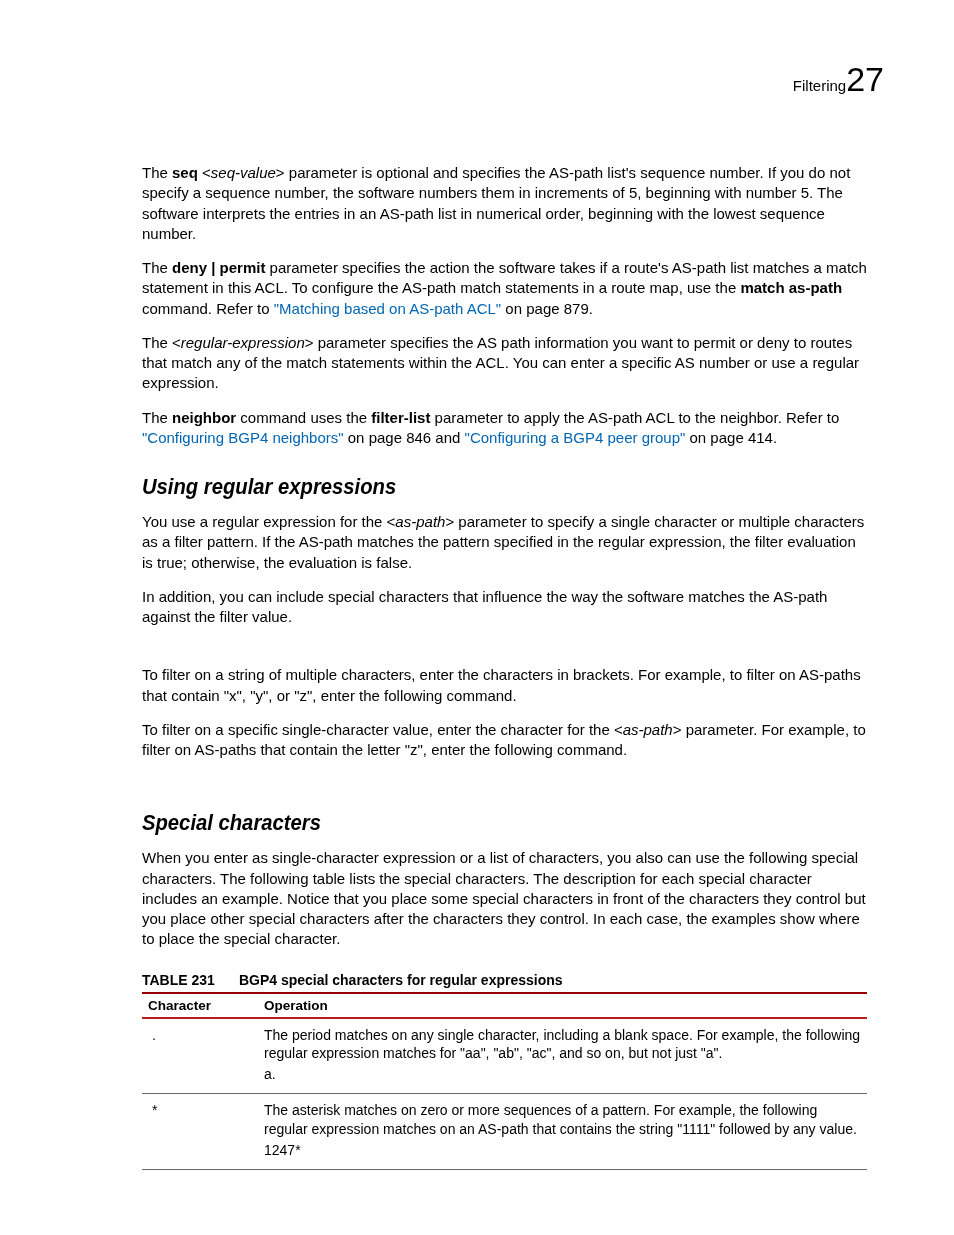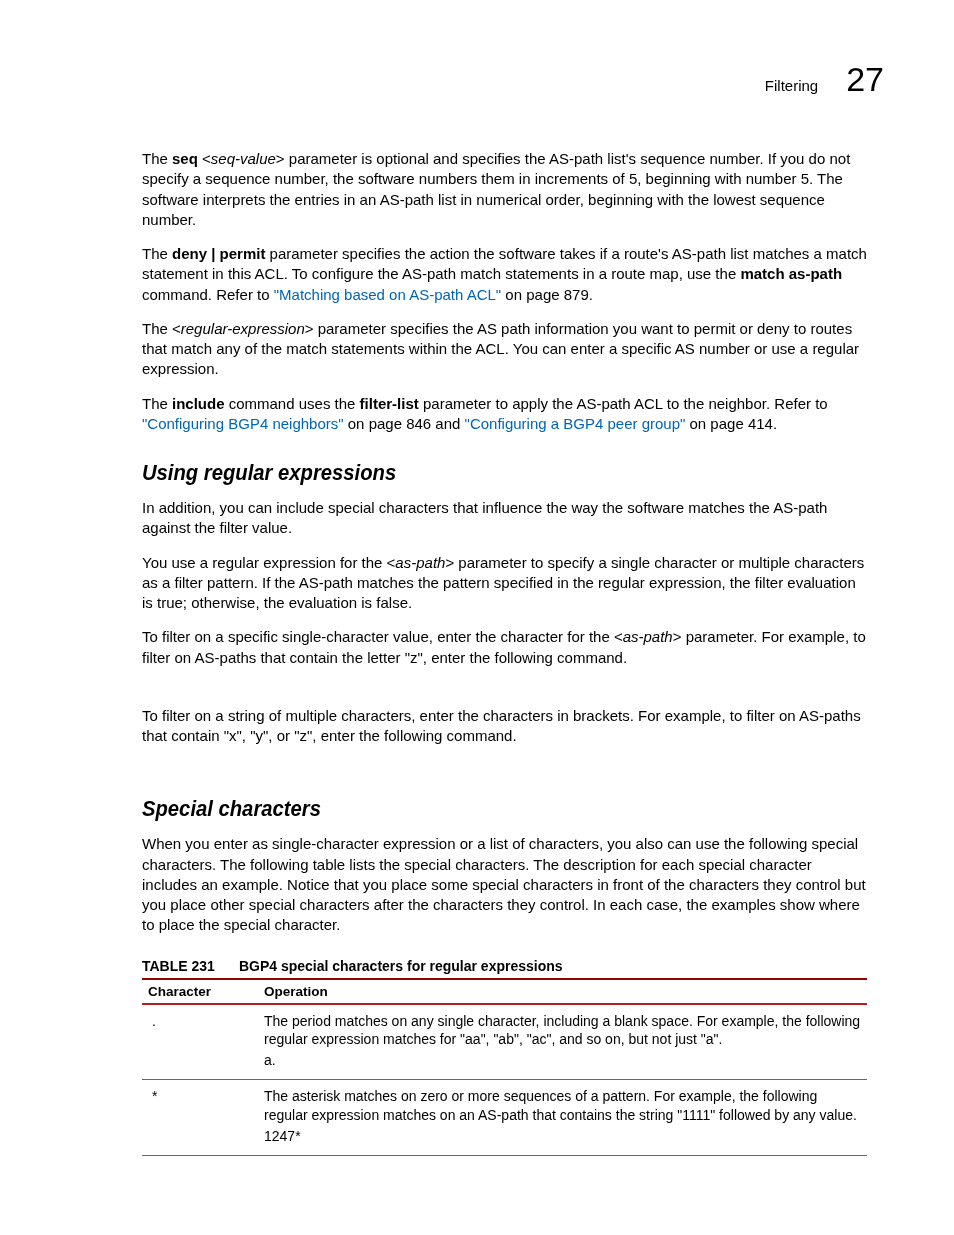--- a/index.html
+++ b/index.html
@@ -12,22 +12,21 @@
     height: 1235px;
     position: relative;
   }
   .page {
     padding: 60px 70px 40px 70px;
   }
   .header-line {
     display: flex;
     justify-content: flex-end;
     align-items: baseline;
-    gap: 28px;
-    margin-bottom: 50px;
+    margin-bottom: 64px;
   }
   .header-label {
     font-size: 15px;
   }
   .header-num {
     font-size: 34px;
     font-family: Liberation Sans, sans-serif;
     font-weight: 400;
   }
   .body-block {
@@ -100,36 +99,36 @@
 
     <p>
       <span>The </span><span class="bold">deny | permit</span><span> parameter specifies the action the software takes if a route's AS-path list matches a match statement in this ACL. To configure the AS-path match statements in a route map, use the </span><span class="bold">match as-path</span><span> command. Refer to </span><span class="link">"Matching based on AS-path ACL"</span><span> on page 879.</span>
     </p>
 
     <p>
       <span>The &lt;</span><span class="ital">regular-expression</span><span>&gt; parameter specifies the AS path information you want to permit or deny to routes that match any of the match statements within the ACL.  You can enter a specific AS number or use a regular expression.</span>
     </p>
 
     <p>
-      <span>The </span><span class="bold">include</span><span> command uses the </span><span class="bold">filter-list</span><span> parameter to apply the AS-path ACL to the neighbor.  Refer to </span><span class="link">"Configuring BGP4 neighbors"</span><span> on page 846 and </span><span class="link">"Configuring a BGP4 peer group"</span><span> on page 414.</span>
+      <span>The </span><span class="bold">neighbor</span><span> command uses the </span><span class="bold">filter-list</span><span> parameter to apply the AS-path ACL to the neighbor.  Refer to </span><span class="link">"Configuring BGP4 neighbors"</span><span> on page 846 and </span><span class="link">"Configuring a BGP4 peer group"</span><span> on page 414.</span>
     </p>
 
     <h2 class="section">Using regular expressions</h2>
-
-    <p>In addition, you can include special characters that influence the way the software matches the AS-path against the filter value.</p>
 
     <p>
       <span>You use a regular expression for the &lt;</span><span class="ital">as-path</span><span>&gt; parameter to specify a single character or multiple characters as a filter pattern.  If the AS-path matches the pattern specified in the regular expression, the filter evaluation is true; otherwise, the evaluation is false.</span>
     </p>
 
+    <p>In addition, you can include special characters that influence the way the software matches the AS-path against the filter value.</p>
+
+    <p style="margin-top:38px">To filter on a string of multiple characters, enter the characters in brackets.  For example, to filter on AS-paths that contain "x", "y", or "z", enter the following command.</p>
+
     <p>
       <span>To filter on a specific single-character value, enter the character for the &lt;</span><span class="ital">as-path</span><span>&gt; parameter.  For example, to filter on AS-paths that contain the letter "z", enter the following command.</span>
     </p>
-
-    <p style="margin-top:38px">To filter on a string of multiple characters, enter the characters in brackets.  For example, to filter on AS-paths that contain "x", "y", or "z", enter the following command.</p>
 
     <h2 class="section" style="margin-top:50px">Special characters</h2>
 
     <p>When you enter as single-character expression or a list of characters, you also can use the following special characters.  The following table lists the special characters.  The description for each special character includes an example.  Notice that you place some special characters in front of the characters they control but you place other special characters after the characters they control.  In each case, the examples show where to place the special character.</p>
 
     <div class="table-cap">
       <span class="cap-label">TABLE 231</span><span class="cap-title">BGP4 special characters for regular expressions</span>
     </div>
 
     <table class="spec">

